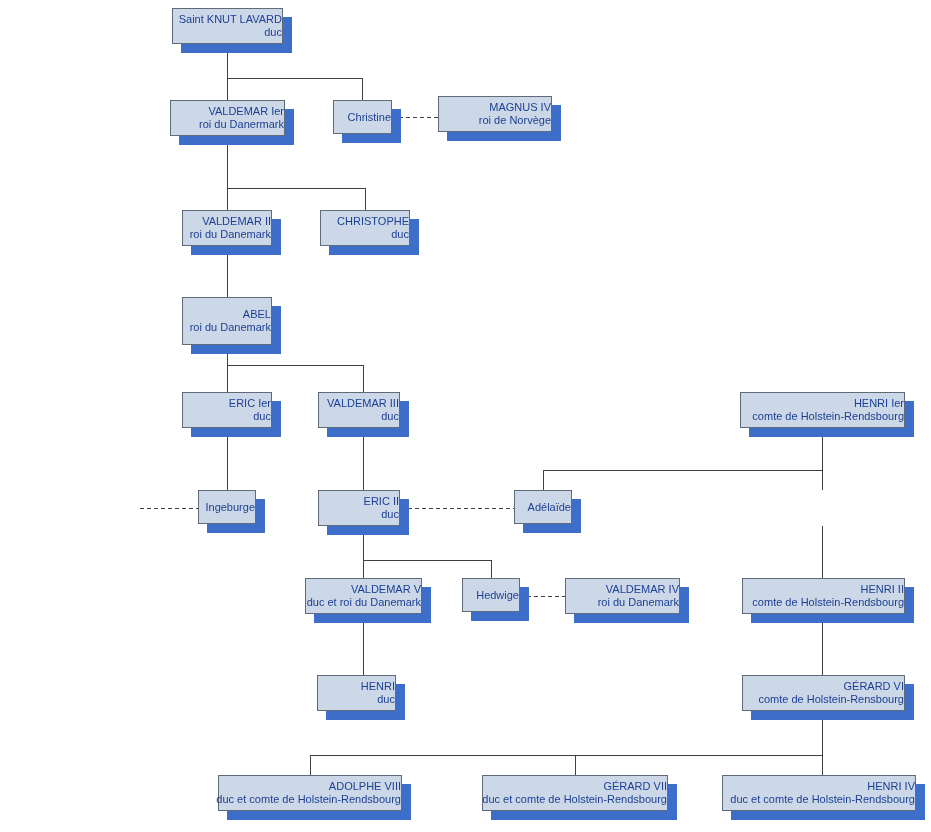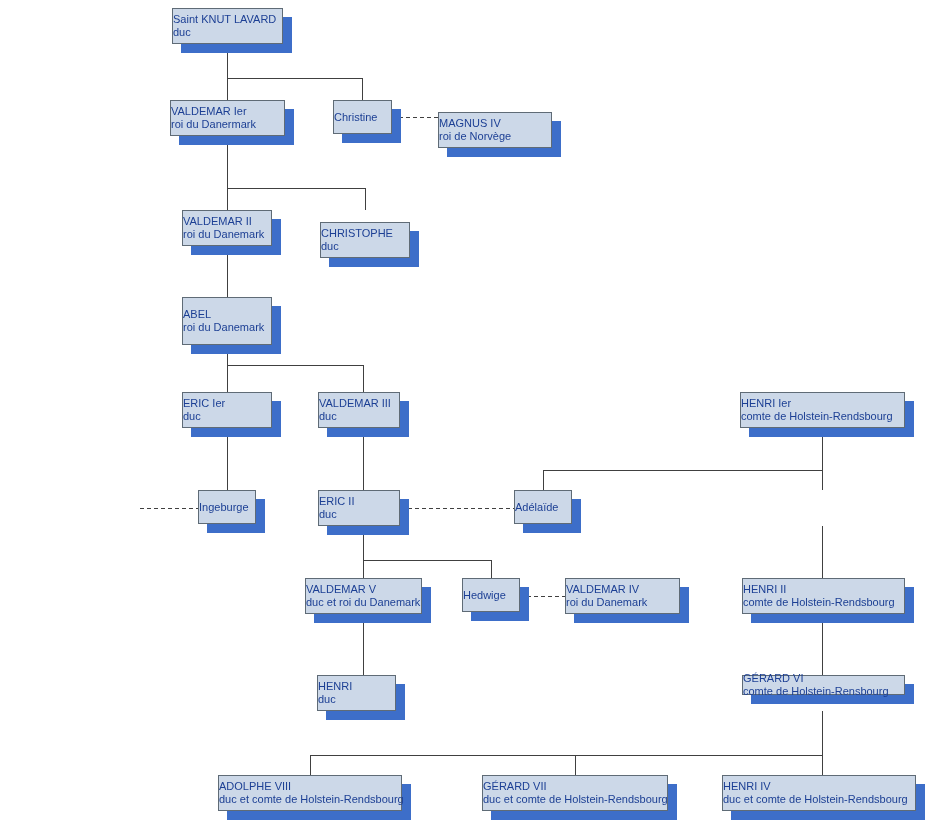--- a/index.html
+++ b/index.html
@@ -30,21 +30,21 @@
     shape-rendering: crispEdges;
   }
   svg.connectors path.dashed {
     stroke-dasharray: 4 3;
   }
   .node {
     position: absolute;
     display: flex;
     flex-direction: column;
     justify-content: center;
-    align-items: flex-start;
+    align-items: flex-end;
     background: var(--box-fill, #ccd8e8);
     border: 1px solid var(--box-border, #5f6b76);
     box-shadow: 9px 9px 0 0 var(--box-shadow, #3d6ec9);
     color: var(--text, #1c3f94);
     font-size: 11px;
     line-height: 13px;
     text-align: center;
     white-space: nowrap;
     box-sizing: border-box;
     z-index: 1;
@@ -88,31 +88,31 @@
 
   <div class="node" style="left:170px;top:100px;width:115px;height:36px">
     <div class="nm">VALDEMAR Ier</div>
     <div class="tt">roi du Danermark</div>
   </div>
 
   <div class="node" style="left:333px;top:100px;width:59px;height:34px">
     <div class="nm">Christine</div>
   </div>
 
-  <div class="node" style="left:438px;top:112px;width:114px;height:36px">
+  <div class="node" style="left:438px;top:96px;width:114px;height:36px">
     <div class="nm">MAGNUS IV</div>
     <div class="tt">roi de Norvège</div>
   </div>
 
   <div class="node" style="left:182px;top:210px;width:90px;height:36px">
     <div class="nm">VALDEMAR II</div>
     <div class="tt">roi du Danemark</div>
   </div>
 
-  <div class="node" style="left:320px;top:222px;width:90px;height:36px">
+  <div class="node" style="left:320px;top:210px;width:90px;height:36px">
     <div class="nm">CHRISTOPHE</div>
     <div class="tt">duc</div>
   </div>
 
   <div class="node" style="left:182px;top:297px;width:90px;height:48px">
     <div class="nm">ABEL</div>
     <div class="tt">roi du Danemark</div>
   </div>
 
   <div class="node" style="left:182px;top:392px;width:90px;height:36px">
@@ -162,21 +162,21 @@
   <div class="node" style="left:742px;top:578px;width:163px;height:36px">
     <div class="nm">HENRI II</div>
     <div class="tt">comte de Holstein-Rendsbourg</div>
   </div>
 
   <div class="node" style="left:317px;top:675px;width:79px;height:36px">
     <div class="nm">HENRI</div>
     <div class="tt">duc</div>
   </div>
 
-  <div class="node" style="left:742px;top:675px;width:163px;height:20px">
+  <div class="node" style="left:742px;top:675px;width:163px;height:36px">
     <div class="nm">GÉRARD VI</div>
     <div class="tt">comte de Holstein-Rensbourg</div>
   </div>
 
   <div class="node" style="left:218px;top:775px;width:184px;height:36px">
     <div class="nm">ADOLPHE VIII</div>
     <div class="tt">duc et comte de Holstein-Rendsbourg</div>
   </div>
 
   <div class="node" style="left:482px;top:775px;width:186px;height:36px">

